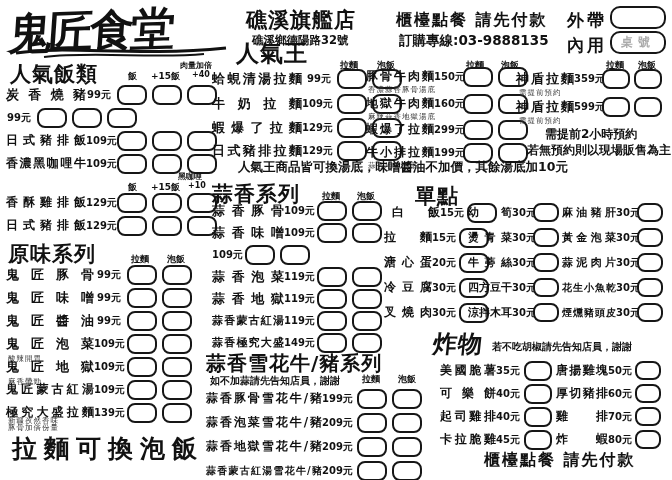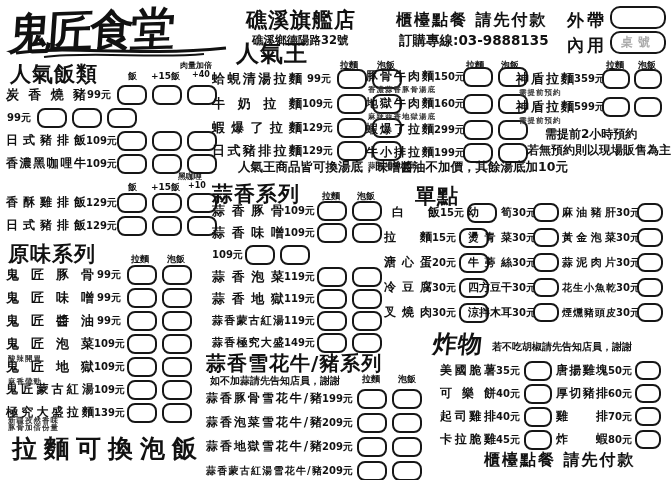--- a/index.html
+++ b/index.html
@@ -8,21 +8,21 @@
         font-family:"DejaVu Sans","Liberation Sans",sans-serif;color:#111;overflow:hidden}
   .abs{position:absolute;white-space:nowrap}
   .b{font-weight:bold}
   .ttl{position:absolute;font-weight:900;white-space:nowrap;letter-spacing:1px}
   .r{position:absolute;display:flex;align-items:center;height:21px;white-space:nowrap}
   .nm{font-weight:bold;font-size:13px;flex:none;text-align-last:justify}
   .pr{font-weight:bold;font-size:10px;flex:none;text-align:right;padding-right:1px}
   .cb{flex:none;width:30px;height:20px;border:2.3px solid #161616;border-radius:8px;margin-left:5px;background:#fff}
   .cb.s{width:26px;height:19px;margin-left:3px}
   .cb.m{width:28px;margin-left:4px}
-  .note{position:absolute;font-size:7.5px;font-weight:bold;color:#333;white-space:nowrap;letter-spacing:1px}
+  .note{position:absolute;font-size:7.5px;font-weight:normal;color:#333;white-space:nowrap;letter-spacing:1px}
   .ch{position:absolute;font-size:9px;font-weight:bold;white-space:nowrap}
   .f12{font-size:12px}.f11{font-size:11px}.f10{font-size:10px}
   .w18{width:18px}.w22{width:22px}.w24{width:24px}.w26{width:26px}.w28{width:28px}.w30{width:30px}
   .w44{width:44px}.w48{width:48px}.w54{width:54px}.w52{width:52px}.w56{width:56px}.w58{width:58px}
   .w68{width:68px}.w72{width:72px}.w80{width:80px}.w88{width:88px}.w90{width:90px}.w116{width:116px}
   .logo{position:absolute;left:8px;top:2px;font-size:44px;font-weight:900;letter-spacing:-3px;
         transform:rotate(-2deg) skewX(-6deg);white-space:nowrap}
   .tblbox{position:absolute;width:56px;height:23px;border:2.4px solid #161616;border-radius:10px;background:#fff;
         display:flex;align-items:center;justify-content:center}
   .tbl-ph{color:#aaa;font-size:12px;font-weight:bold;letter-spacing:5px}

